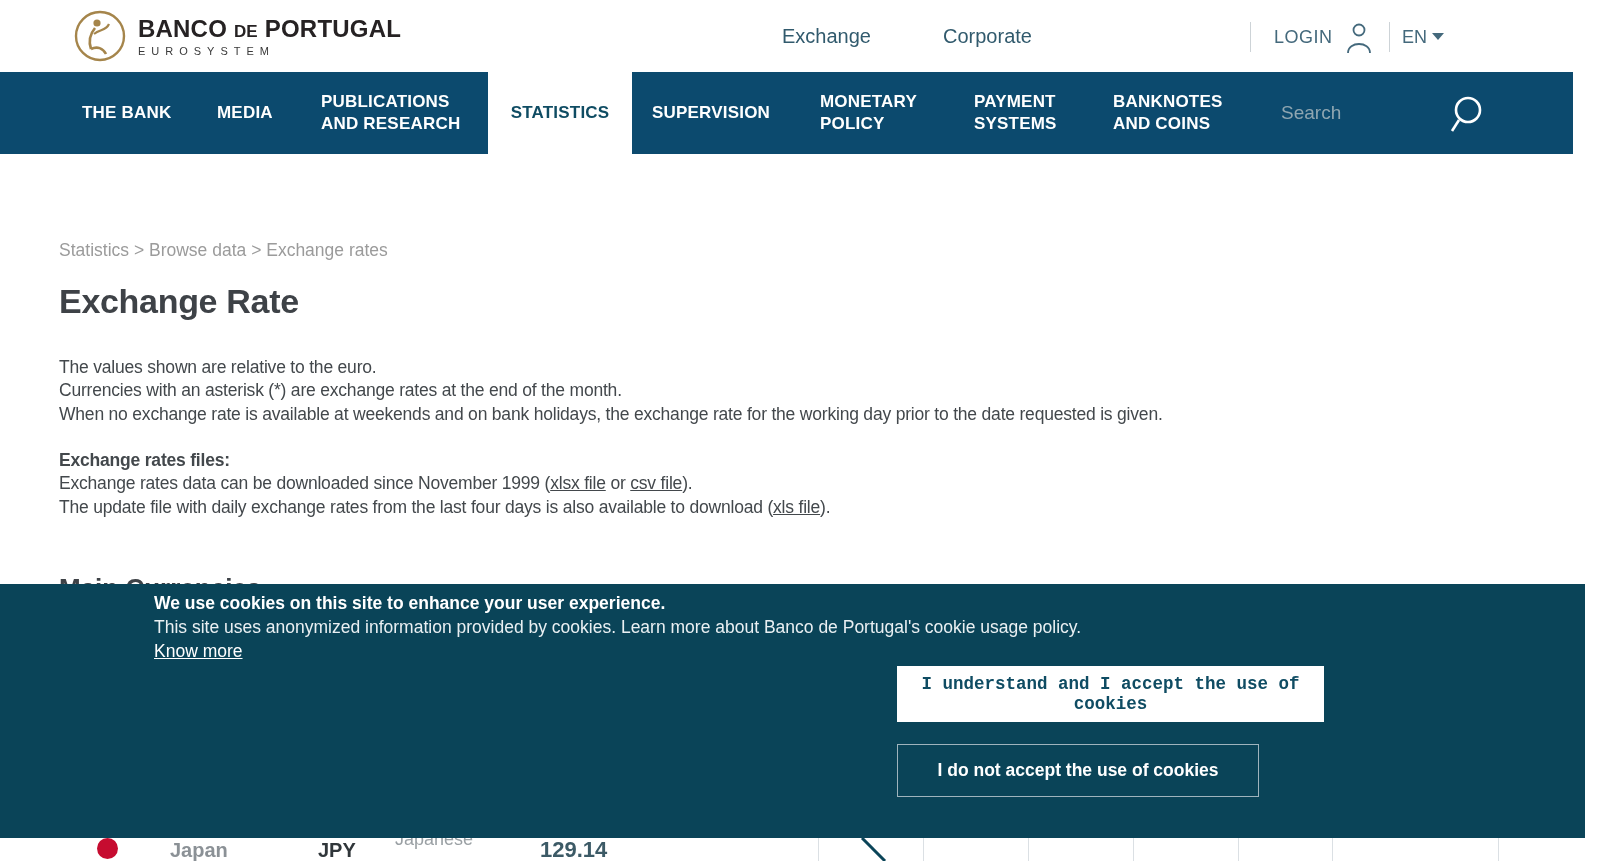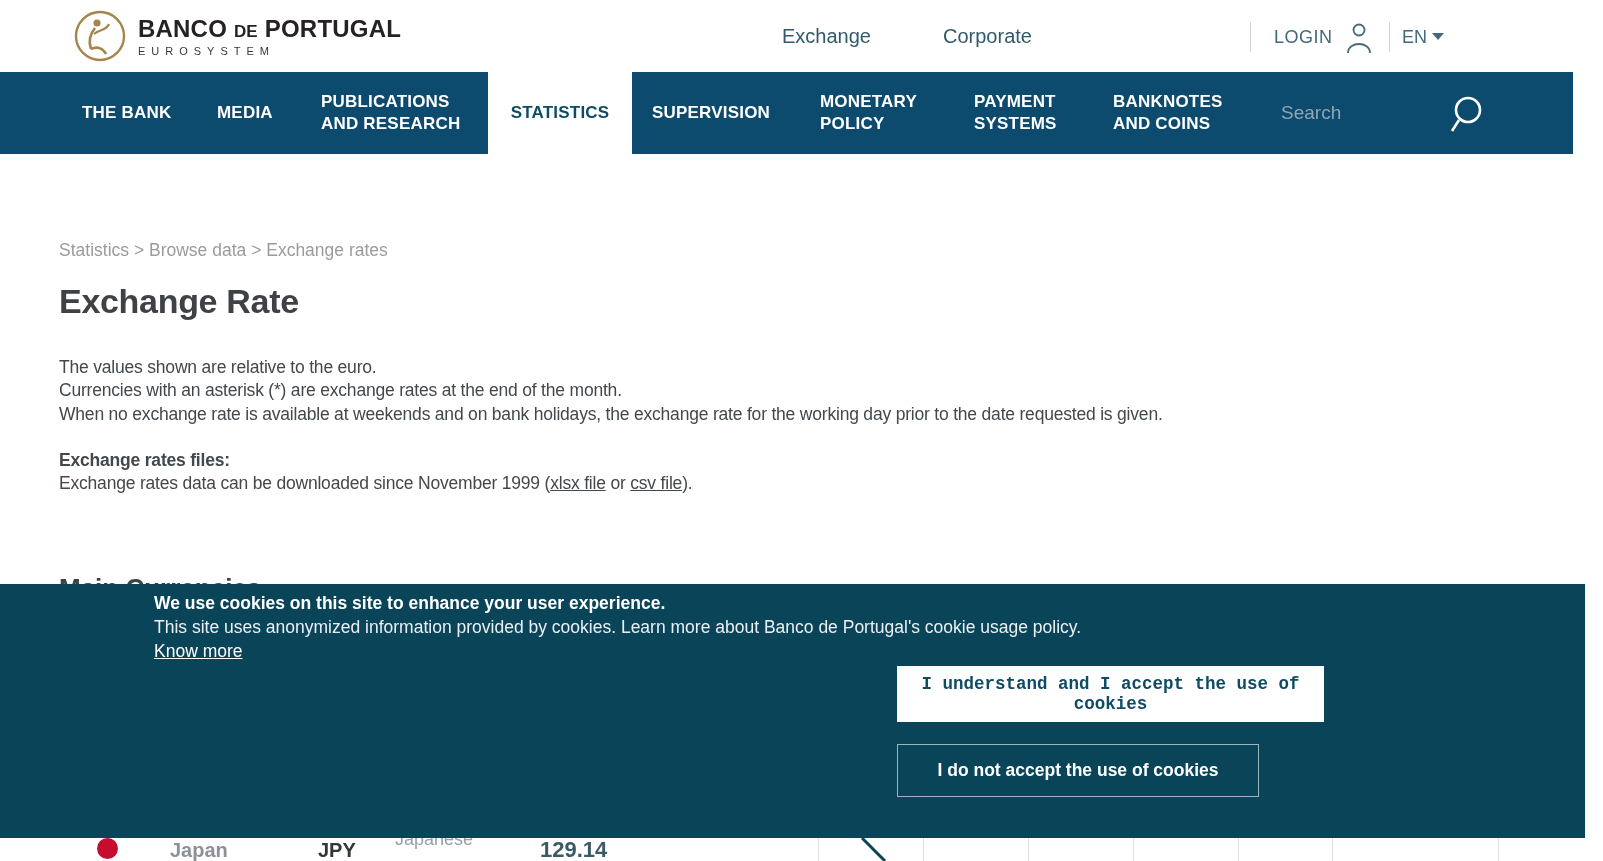--- a/index.html
+++ b/index.html
@@ -155,20 +155,21 @@
 
   <div class="intro">
     <div>The values shown are relative to the euro.</div>
     <div>Currencies with an asterisk (*) are exchange rates at the end of the month.</div>
     <div>When no exchange rate is available at weekends and on bank holidays, the exchange rate for the working day prior to the date requested is given.</div>
   </div>
 
   <div class="files">
     <div class="bold">Exchange rates files:</div>
     <div><span>Exchange rates data can be downloaded since November 1999 (</span><span class="text-link">xlsx file</span><span> or </span><span class="text-link">csv file</span><span>).</span></div>
+    <div><span>The update file with daily exchange rates from the last four days is also available to download (</span><span class="text-link">xls file</span><span>).</span></div>
   </div>
 
   <h2 class="section-title">Main Currencies</h2>
 
   <div class="row-strip">
     <span class="flag-dot"></span>
     <span class="country">Japan</span>
     <span class="code">JPY</span>
     <span class="currency-name">Japanese</span>
     <span class="rate-value">129.14</span>

